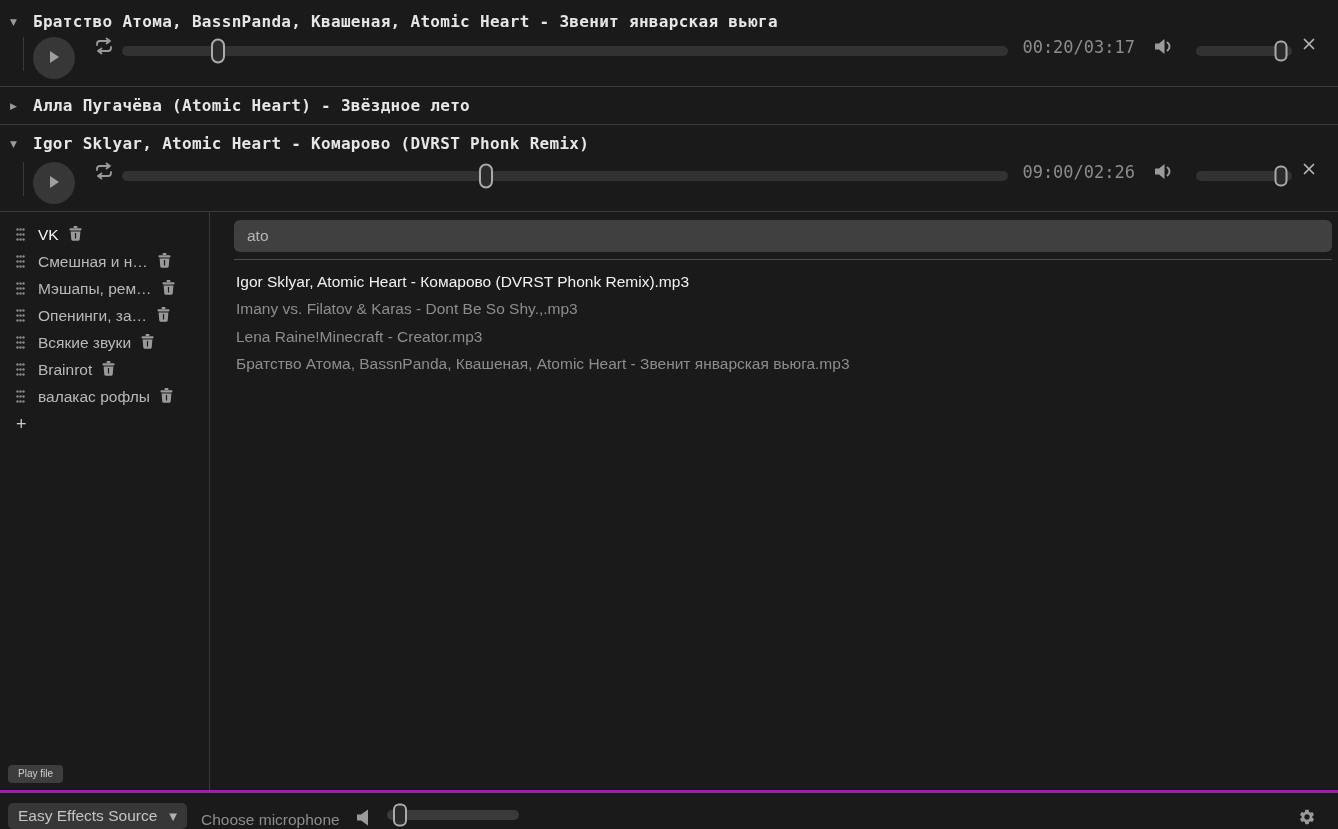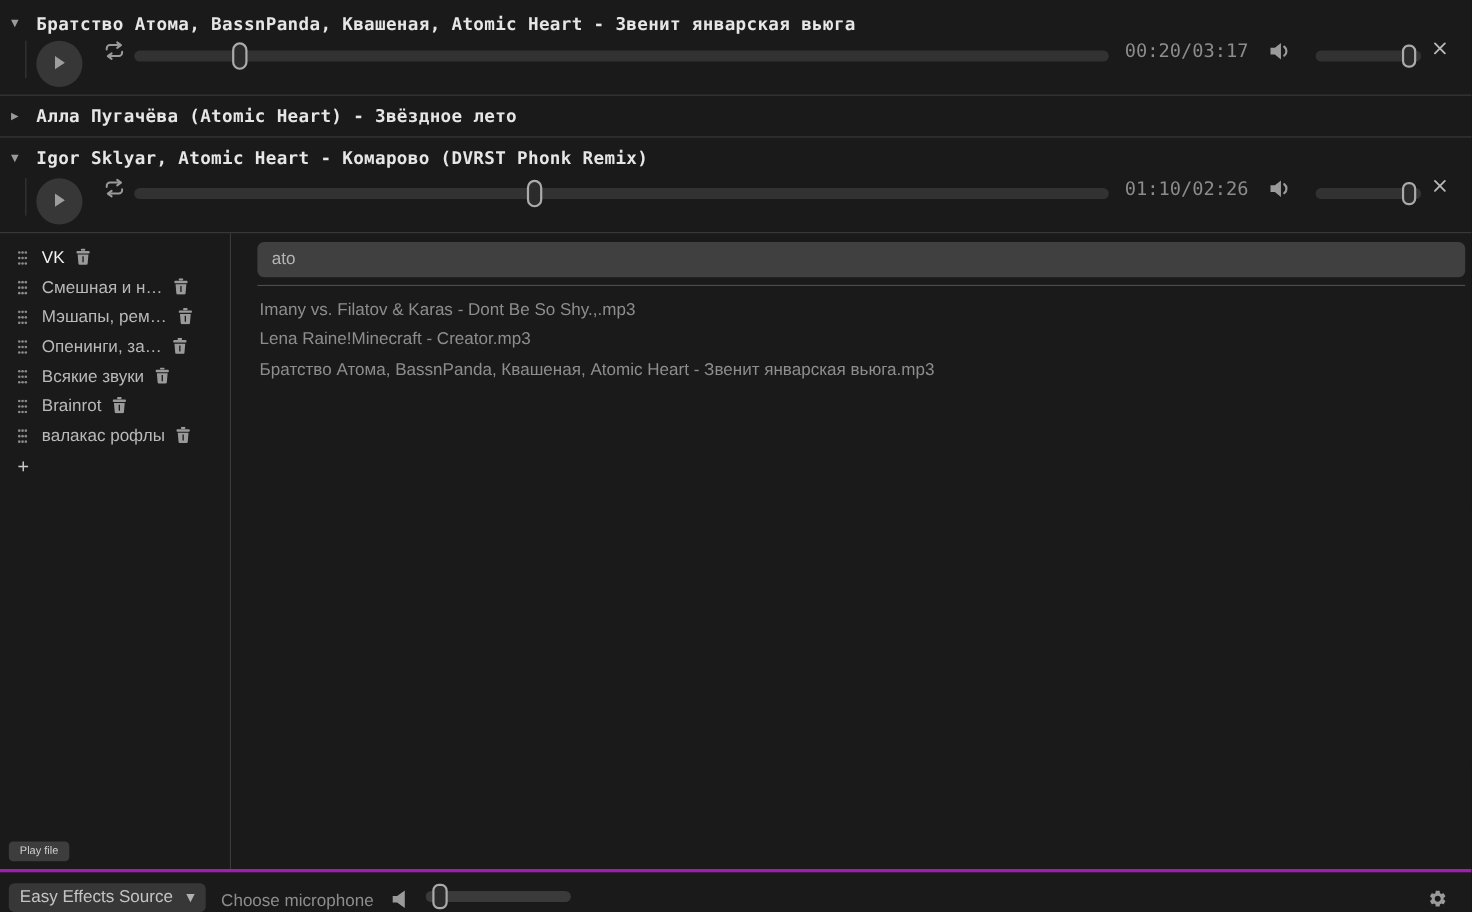--- a/index.html
+++ b/index.html
@@ -211,21 +211,21 @@
                 <path d="M12.5 1.5 L16 4 L12.5 6.5"></path>
               <path d="M17 10 v1 a3 3 0 0 1 -3 3 H5"></path>
                 <path d="M7.5 11.5 L4 14 L7.5 16.5"></path>
             </svg>
           </span>
         </button>
         <div class="slider seek-slider">
           <div class="slider-track"></div>
           <div class="slider-handle" style="left: 41.1%;"></div>
         </div>
-        <span class="time-label">01:10/02:26</span>
+        <span class="time-label">09:00/02:26</span>
         <button class="icon-btn vol-btn">
           <span>
             <svg width="21" height="19" viewBox="0 0 21 19">
               <path d="M2 6.5 H6 L11.5 2 V17 L6 12.5 H2 Z" fill="#9a9a9a"></path>
               <path d="M14.5 5.5 A5 5 0 0 1 14.5 13.5" stroke="#9a9a9a" stroke-width="2" fill="none" stroke-linecap="round"></path>
             </svg>
           </span>
         </button>
         <div class="slider volume-slider">
           <div class="slider-track"></div>
@@ -432,20 +432,21 @@
 
       <div class="sidebar-bottom">
         <button class="play-file-btn">Play file</button>
       </div>
     </div>
 
     <div class="content">
       <input class="search-input" type="text" value="ato" style="">
       <div class="search-underline"></div>
       <div class="file-list">
+        <div class="file-item active">Igor Sklyar, Atomic Heart - Комарово (DVRST Phonk Remix).mp3</div>
         <div class="file-item">Imany vs. Filatov &amp; Karas - Dont Be So Shy.,.mp3</div>
         <div class="file-item">Lena Raine!Minecraft - Creator.mp3</div>
         <div class="file-item">Братство Атома, BassnPanda, Квашеная, Atomic Heart - Звенит январская вьюга.mp3</div>
       </div>
     </div>
   </div>
 
   <div class="bottom-bar">
     <button class="source-select">
       <span>Easy Effects Source</span>

